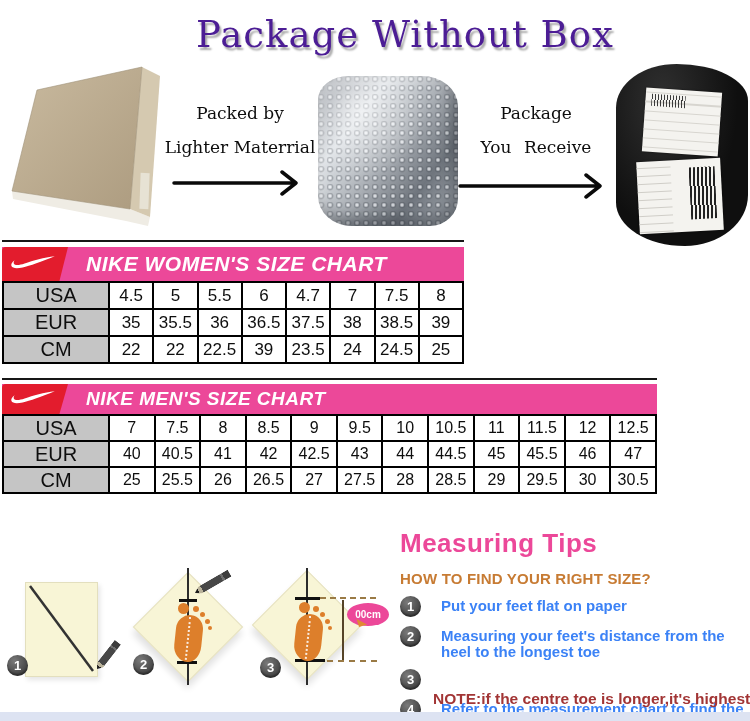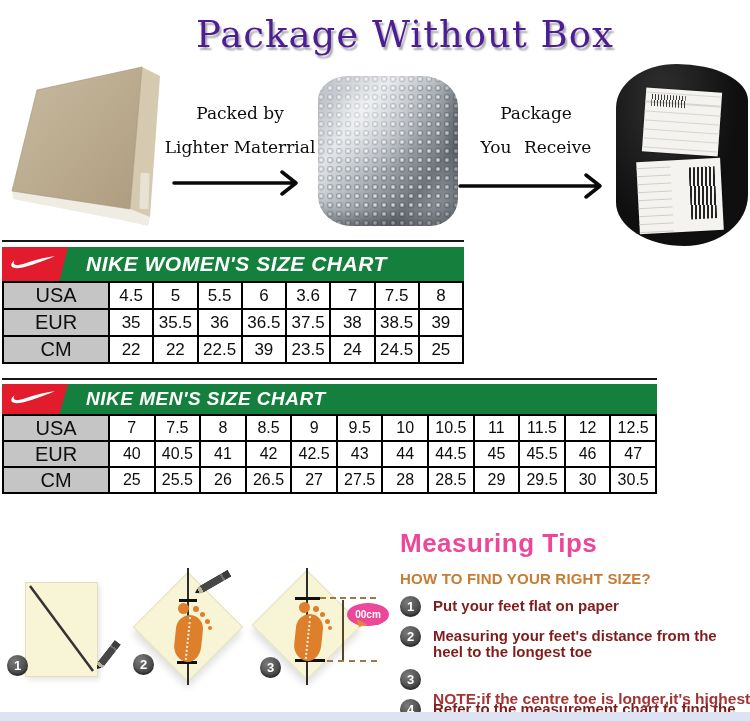--- a/index.html
+++ b/index.html
@@ -57,21 +57,21 @@
       repeating-linear-gradient(#cfcdc7 0 1px, rgba(0,0,0,0) 1px 8px);
     background-size:26px 52px, 40% 100%;
     background-position:52px 8px, 0 6px; background-repeat:no-repeat, repeat-y;
     background-color:#f4f3ef;
   }
   
   .chart { position:absolute; left:2px; }
   .chart.womens { top:240px; width:462px; }
   .chart.mens   { top:378px; width:655px; }
   .topline { height:2px; background:#161616; }
-  .chart-header { display:flex; align-items:stretch; background:#15803d; margin-top:5px; }
+  .chart-header { display:flex; align-items:stretch; background:#ec4899; margin-top:5px; }
   .womens .chart-header { height:34px; }
   .mens .chart-header { height:30px; margin-top:4px; }
   .nike-logo {
     width:66px; background:#e31c2d; border-radius:4px 0 0 0;
     clip-path:polygon(0 0, 100% 0, 87% 100%, 0 100%);
     display:flex; align-items:center; justify-content:center;
   }
   .nike-logo svg { width:48px; height:20px; margin-right:6px; }
   .chart-title {
     align-self:center; margin-left:18px; color:#fff;
@@ -91,21 +91,21 @@
   .tips-title { font-size:26px; font-weight:bold; color:#ec4899; letter-spacing:.5px; }
   .tips-sub { margin-top:11px; font-size:15px; font-weight:bold; color:#c77b33; letter-spacing:.2px; }
   .steps { list-style:none; margin-top:9px; display:flex; flex-direction:column; gap:9px; }
   .step { display:flex; align-items:flex-start; }
   .badge {
     width:21px; height:21px; border-radius:50%; flex-shrink:0;
     background:radial-gradient(circle at 35% 30%, #7a7a7a, #404040 75%);
     color:#fff; font-size:13px; font-weight:bold; line-height:21px; text-align:center;
     box-shadow:inset 0 -2px 2px rgba(0,0,0,.35);
   }
-  .step-text { margin-left:12px; padding-top:2px; font-size:15px; font-weight:bold; color:#7f1d1d; line-height:16px; width:316px; }
+  .step-text { margin-left:20px; padding-top:2px; font-size:15px; font-weight:bold; color:#3b82f6; line-height:16px; width:316px; }
   .note { position:absolute; left:33px; top:162px; width:320px; font-size:15.5px; font-weight:bold; color:#a23535; white-space:nowrap; }
   
   .diagram { position:absolute; }
   .d1 { left:0;   top:575px; width:132px; height:115px; }
   .d2 { left:130px; top:560px; width:127px; height:140px; }
   .d3 { left:250px; top:560px; width:150px; height:140px; }
   .paper {
     position:absolute; left:25px; top:7px; width:73px; height:95px;
     background:#f8f5d6; border:1px solid #e3dfbe; box-shadow:2px 3px 5px rgba(0,0,0,.10);
   }
@@ -228,21 +228,21 @@
       <span class="chart-title">NIKE WOMEN'S SIZE CHART</span>
     </div>
     <table class="size-table">
       <tbody>
           <tr>
             <td class="lbl">USA</td>
             <td>4.5</td>
             <td>5</td>
             <td>5.5</td>
             <td>6</td>
-            <td>3.6</td>
+            <td>4.7</td>
             <td>7</td>
             <td>7.5</td>
             <td>8</td>
           </tr>
           <tr>
             <td class="lbl">EUR</td>
             <td>35</td>
             <td>35.5</td>
             <td>36</td>
             <td>36.5</td>

